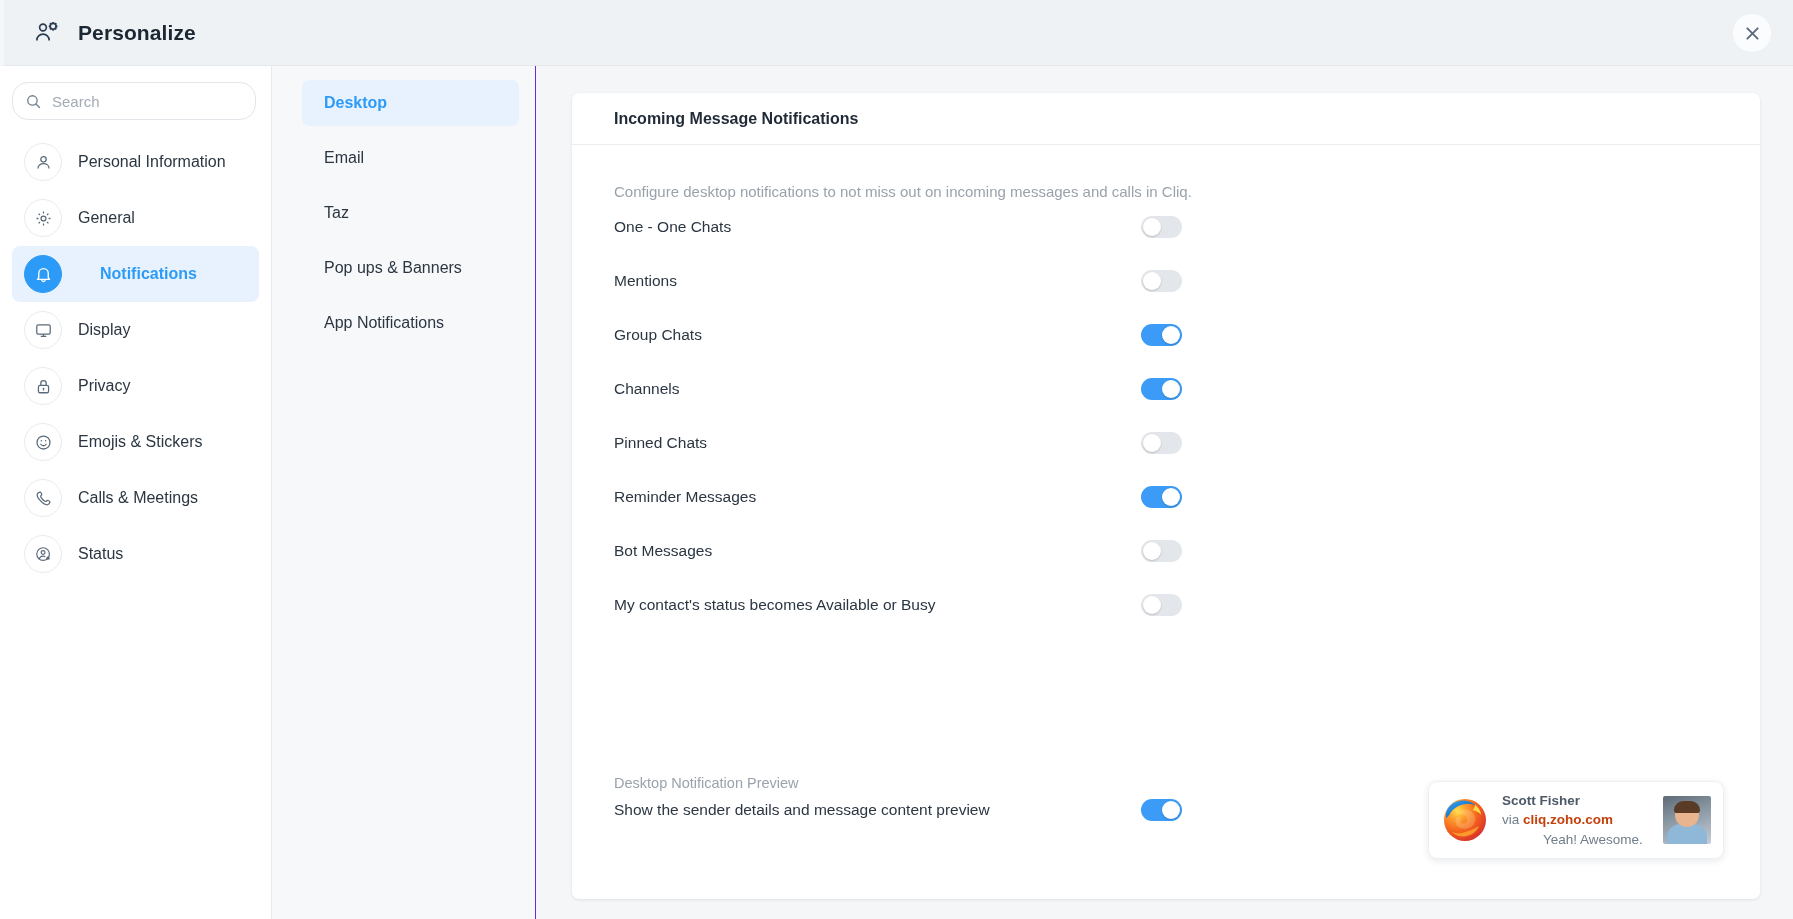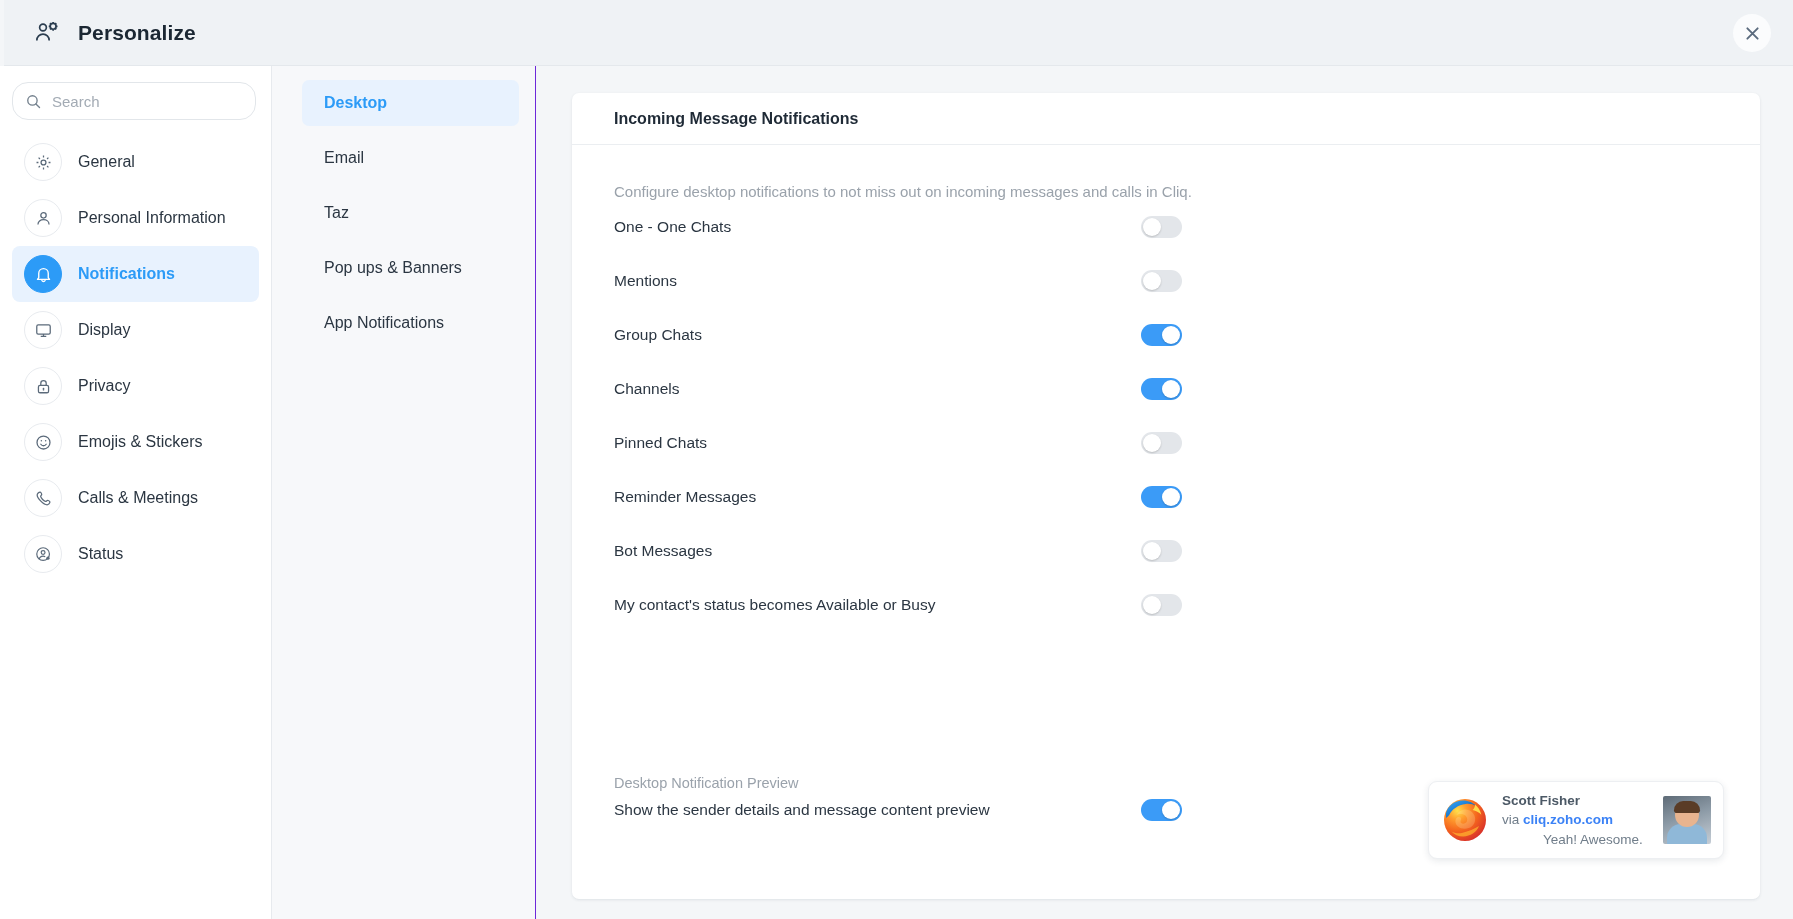--- a/index.html
+++ b/index.html
@@ -44,21 +44,21 @@
     border: none; outline: none; flex: 1; font-size: 15px; color: #2c3945;
     font-family: "Liberation Sans", sans-serif; background: transparent;
   }
   .search-input::placeholder { color: #a3abb4; }
 
   .nav-list { margin-top: 14px; }
   .nav-item {
     display: flex; align-items: center; height: 56px;
     margin: 0 12px; padding-left: 12px; border-radius: 8px; cursor: pointer;
   }
-  .nav-item.active { background: #e8f2fe; }
+  .nav-item.active { background: #e8f2fe; gap: 22px; }
   .nav-circle {
     width: 38px; height: 38px; border-radius: 50%;
     border: 1px solid #e8ebef; background: #fff;
     display: flex; align-items: center; justify-content: center;
     color: #5b6a7a; flex: none;
   }
   .nav-item.active .nav-circle { background: #2c9bf7; border-color: #2c9bf7; color: #fff; }
   .nav-label { margin-left: 16px; font-size: 16px; color: #2b3642; }
   .nav-item.active .nav-label { color: #2c9bf7; font-weight: bold; }
 
@@ -118,21 +118,21 @@
   .toast {
     position: absolute; right: -6px; top: 6px; width: 296px; height: 78px;
     background: #fff; border-radius: 9px; border: 1px solid #edeff2;
     box-shadow: 0 2px 7px rgba(30,45,65,.10);
     display: flex; align-items: center; padding: 0 12px;
   }
   .toast-app-icon { width: 48px; height: 48px; flex: none; }
   .toast-text { margin-left: 13px; flex: 1; min-width: 0; line-height: 1.42; }
   .toast-sender { font-size: 13.5px; font-weight: bold; color: #4c5966; }
   .toast-via { font-size: 13.5px; color: #707d8a; }
-  .toast-via b { color: #3b82f6; }
+  .toast-via b { color: #c2410c; }
   .toast-msg { font-size: 13.5px; color: #707d8a; margin-left: 41px; }
   .toast-avatar {
     width: 48px; height: 48px; flex: none; border-radius: 2px; overflow: hidden;
     background: linear-gradient(160deg,#5e6b77 0%,#8c9aa6 45%,#c6ced6 100%);
     position: relative;
   }
   .av-face { position:absolute; left:12px; top:7px; width:24px; height:24px; border-radius:50%; background:#e8b48f; }
   .av-hair { position:absolute; left:11px; top:5px; width:26px; height:12px; border-radius:13px 13px 4px 4px; background:#5a3c26; }
   .av-body { position:absolute; left:4px; bottom:0; width:40px; height:20px; border-radius:14px 14px 0 0; background:#8fb8d8; }
 </style>
@@ -169,35 +169,35 @@
         </span>
         <input class="search-input" placeholder="Search" style="">
       </div>
     </div>
 
     <div class="nav-list">
 
       <div class="nav-item">
         <span class="nav-circle">
           <svg width="19" height="19" viewBox="0 0 24 24" fill="none" stroke="currentColor" stroke-width="1.6">
+            <circle cx="12" cy="8" r="3.4"></circle>
+              <path d="M5 19.5c0-3.7 3.1-6 7-6s7 2.3 7 6"></path>
+          </svg>
+        </span>
+        <span class="nav-label">Personal Information</span>
+      </div>
+
+      <div class="nav-item">
+        <span class="nav-circle">
+          <svg width="19" height="19" viewBox="0 0 24 24" fill="none" stroke="currentColor" stroke-width="1.6">
             <circle cx="12" cy="12" r="3.1"></circle>
             <path d="M12 3.2v2.4M12 18.4v2.4M20.8 12h-2.4M5.6 12H3.2M18.2 5.8l-1.7 1.7M7.5 16.5l-1.7 1.7M18.2 18.2l-1.7-1.7M7.5 7.5L5.8 5.8"></path>
           </svg>
         </span>
         <span class="nav-label">General</span>
-      </div>
-
-      <div class="nav-item">
-        <span class="nav-circle">
-          <svg width="19" height="19" viewBox="0 0 24 24" fill="none" stroke="currentColor" stroke-width="1.6">
-            <circle cx="12" cy="8" r="3.4"></circle>
-              <path d="M5 19.5c0-3.7 3.1-6 7-6s7 2.3 7 6"></path>
-          </svg>
-        </span>
-        <span class="nav-label">Personal Information</span>
       </div>
 
       <div class="nav-item active">
         <span class="nav-circle">
           <svg width="19" height="19" viewBox="0 0 24 24" fill="none" stroke="currentColor" stroke-width="1.7" stroke-linecap="round" stroke-linejoin="round">
             <path d="M18 16V10.5a6 6 0 0 0-12 0V16l-1.6 2.2h15.2z"></path>
             <path d="M10 19.5a2.2 2.2 0 0 0 4 0"></path>
           </svg>
         </span>
         <span class="nav-label">Notifications</span>

